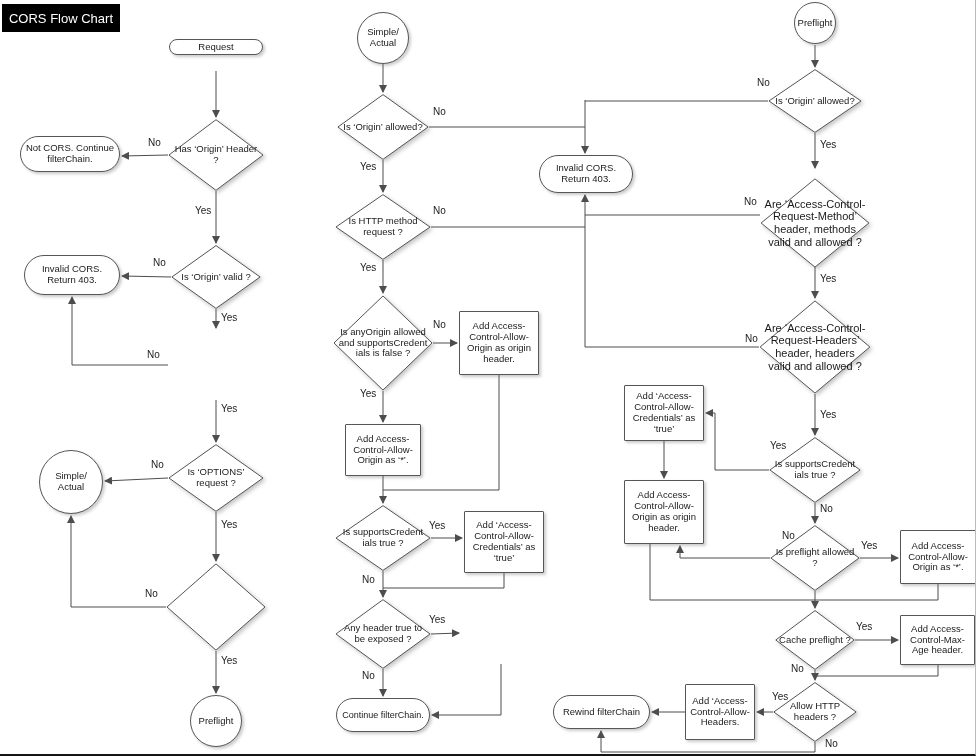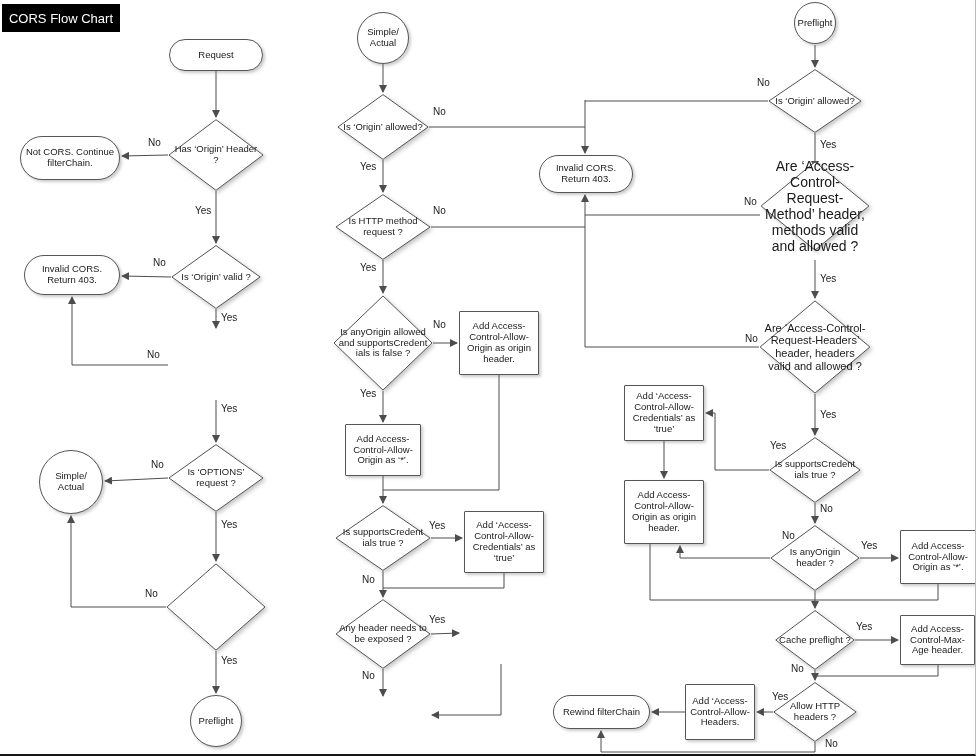--- a/index.html
+++ b/index.html
@@ -78,32 +78,32 @@
     <polyline points="855,640 898,640" marker-end="url(#arrow)"></polyline>
     <polyline points="815,670 815,680" marker-end="url(#arrow)"></polyline>
     <polyline points="938,665 938,676 815,676"></polyline>
     <polyline points="773,712 757,712" marker-end="url(#arrow)"></polyline>
     <polyline points="685,712 652,712" marker-end="url(#arrow)"></polyline>
     <polyline points="815,742 815,752 601,752 601,731" marker-end="url(#arrow)"></polyline>
   </svg>
 
   <div class="title-box">CORS Flow Chart</div>
 
-  <div class="node stadium" style="left:169px;top:39px;width:94px;height:32px">
+  <div class="node stadium" style="left:169px;top:39px;width:94px;height:16px">
       <span class="txt">Request</span>
     </div>
 
   <div class="node diamond" style="left:168px;top:119px;width:96px;height:72px">
     <svg class="shape" viewBox="0 0 100 100" preserveAspectRatio="none">
         <polygon points="50,1 99,50 50,99 1,50"></polygon>
       </svg>
     <span class="txt">Has ‘Origin’ Header ?</span>
   </div>
 
-  <div class="node stadium" style="left:20px;top:136px;width:100px;height:44px">
+  <div class="node stadium" style="left:20px;top:136px;width:100px;height:36px">
       <span class="txt">Not CORS. Continue filterChain.</span>
     </div>
 
   <div class="node diamond" style="left:171px;top:245px;width:90px;height:64px">
     <svg class="shape" viewBox="0 0 100 100" preserveAspectRatio="none">
         <polygon points="50,1 99,50 50,99 1,50"></polygon>
       </svg>
     <span class="txt">Is ‘Origin’ valid ?</span>
   </div>
 
@@ -178,37 +178,40 @@
   </div>
 
   <div class="node box" style="left:464px;top:511px;width:80px;height:62px">
       <span class="txt">Add ‘Access-Control-Allow-Credentials’ as ‘true’</span>
     </div>
 
   <div class="node diamond" style="left:335px;top:599px;width:96px;height:70px">
     <svg class="shape" viewBox="0 0 100 100" preserveAspectRatio="none">
         <polygon points="50,1 99,50 50,99 1,50"></polygon>
       </svg>
-    <span class="txt">Any header needs to be exposed ?</span>
-  </div>
-
-
+    <span class="txt">Any header true to be exposed ?</span>
+  </div>
+
+
+  <div class="node stadium" style="left:336px;top:698px;width:94px;height:34px;font-size:9px">
+      <span class="txt" style="padding:0 1px">Continue filterChain.</span>
+    </div>
 
   <div class="node circle" style="left:794px;top:2px;width:42px;height:42px">
       <span class="txt" style="padding:0 1px">Preflight</span>
     </div>
 
   <div class="node diamond" style="left:768px;top:69px;width:94px;height:64px">
     <svg class="shape" viewBox="0 0 100 100" preserveAspectRatio="none">
         <polygon points="50,1 99,50 50,99 1,50"></polygon>
       </svg>
     <span class="txt">Is ‘Origin’ allowed?</span>
   </div>
 
-  <div class="node diamond" style="left:760px;top:161px;width:110px;height:90px;font-size:14px">
+  <div class="node diamond" style="left:760px;top:178px;width:110px;height:90px;font-size:11px">
     <svg class="shape" viewBox="0 0 100 100" preserveAspectRatio="none">
         <polygon points="50,1 99,50 50,99 1,50"></polygon>
       </svg>
     <span class="txt">Are ‘Access-Control-Request-Method’ header, methods valid and allowed ?</span>
   </div>
 
   <div class="node diamond" style="left:759px;top:300px;width:112px;height:94px;font-size:11px">
     <svg class="shape" viewBox="0 0 100 100" preserveAspectRatio="none">
         <polygon points="50,1 99,50 50,99 1,50"></polygon>
       </svg>
@@ -227,21 +230,21 @@
     </div>
 
   <div class="node box" style="left:624px;top:480px;width:80px;height:64px">
       <span class="txt">Add Access-Control-Allow-Origin as origin header.</span>
     </div>
 
   <div class="node diamond" style="left:770px;top:525px;width:90px;height:66px">
     <svg class="shape" viewBox="0 0 100 100" preserveAspectRatio="none">
         <polygon points="50,1 99,50 50,99 1,50"></polygon>
       </svg>
-    <span class="txt">Is anyOrigin header ?</span>
+    <span class="txt">Is preflight allowed ?</span>
   </div>
 
   <div class="node box" style="left:900px;top:530px;width:76px;height:54px">
       <span class="txt">Add Access-Control-Allow-Origin as ‘*’.</span>
     </div>
 
   <div class="node box" style="left:900px;top:615px;width:75px;height:50px">
       <span class="txt">Add Access-Control-Max-Age header.</span>
     </div>
 

